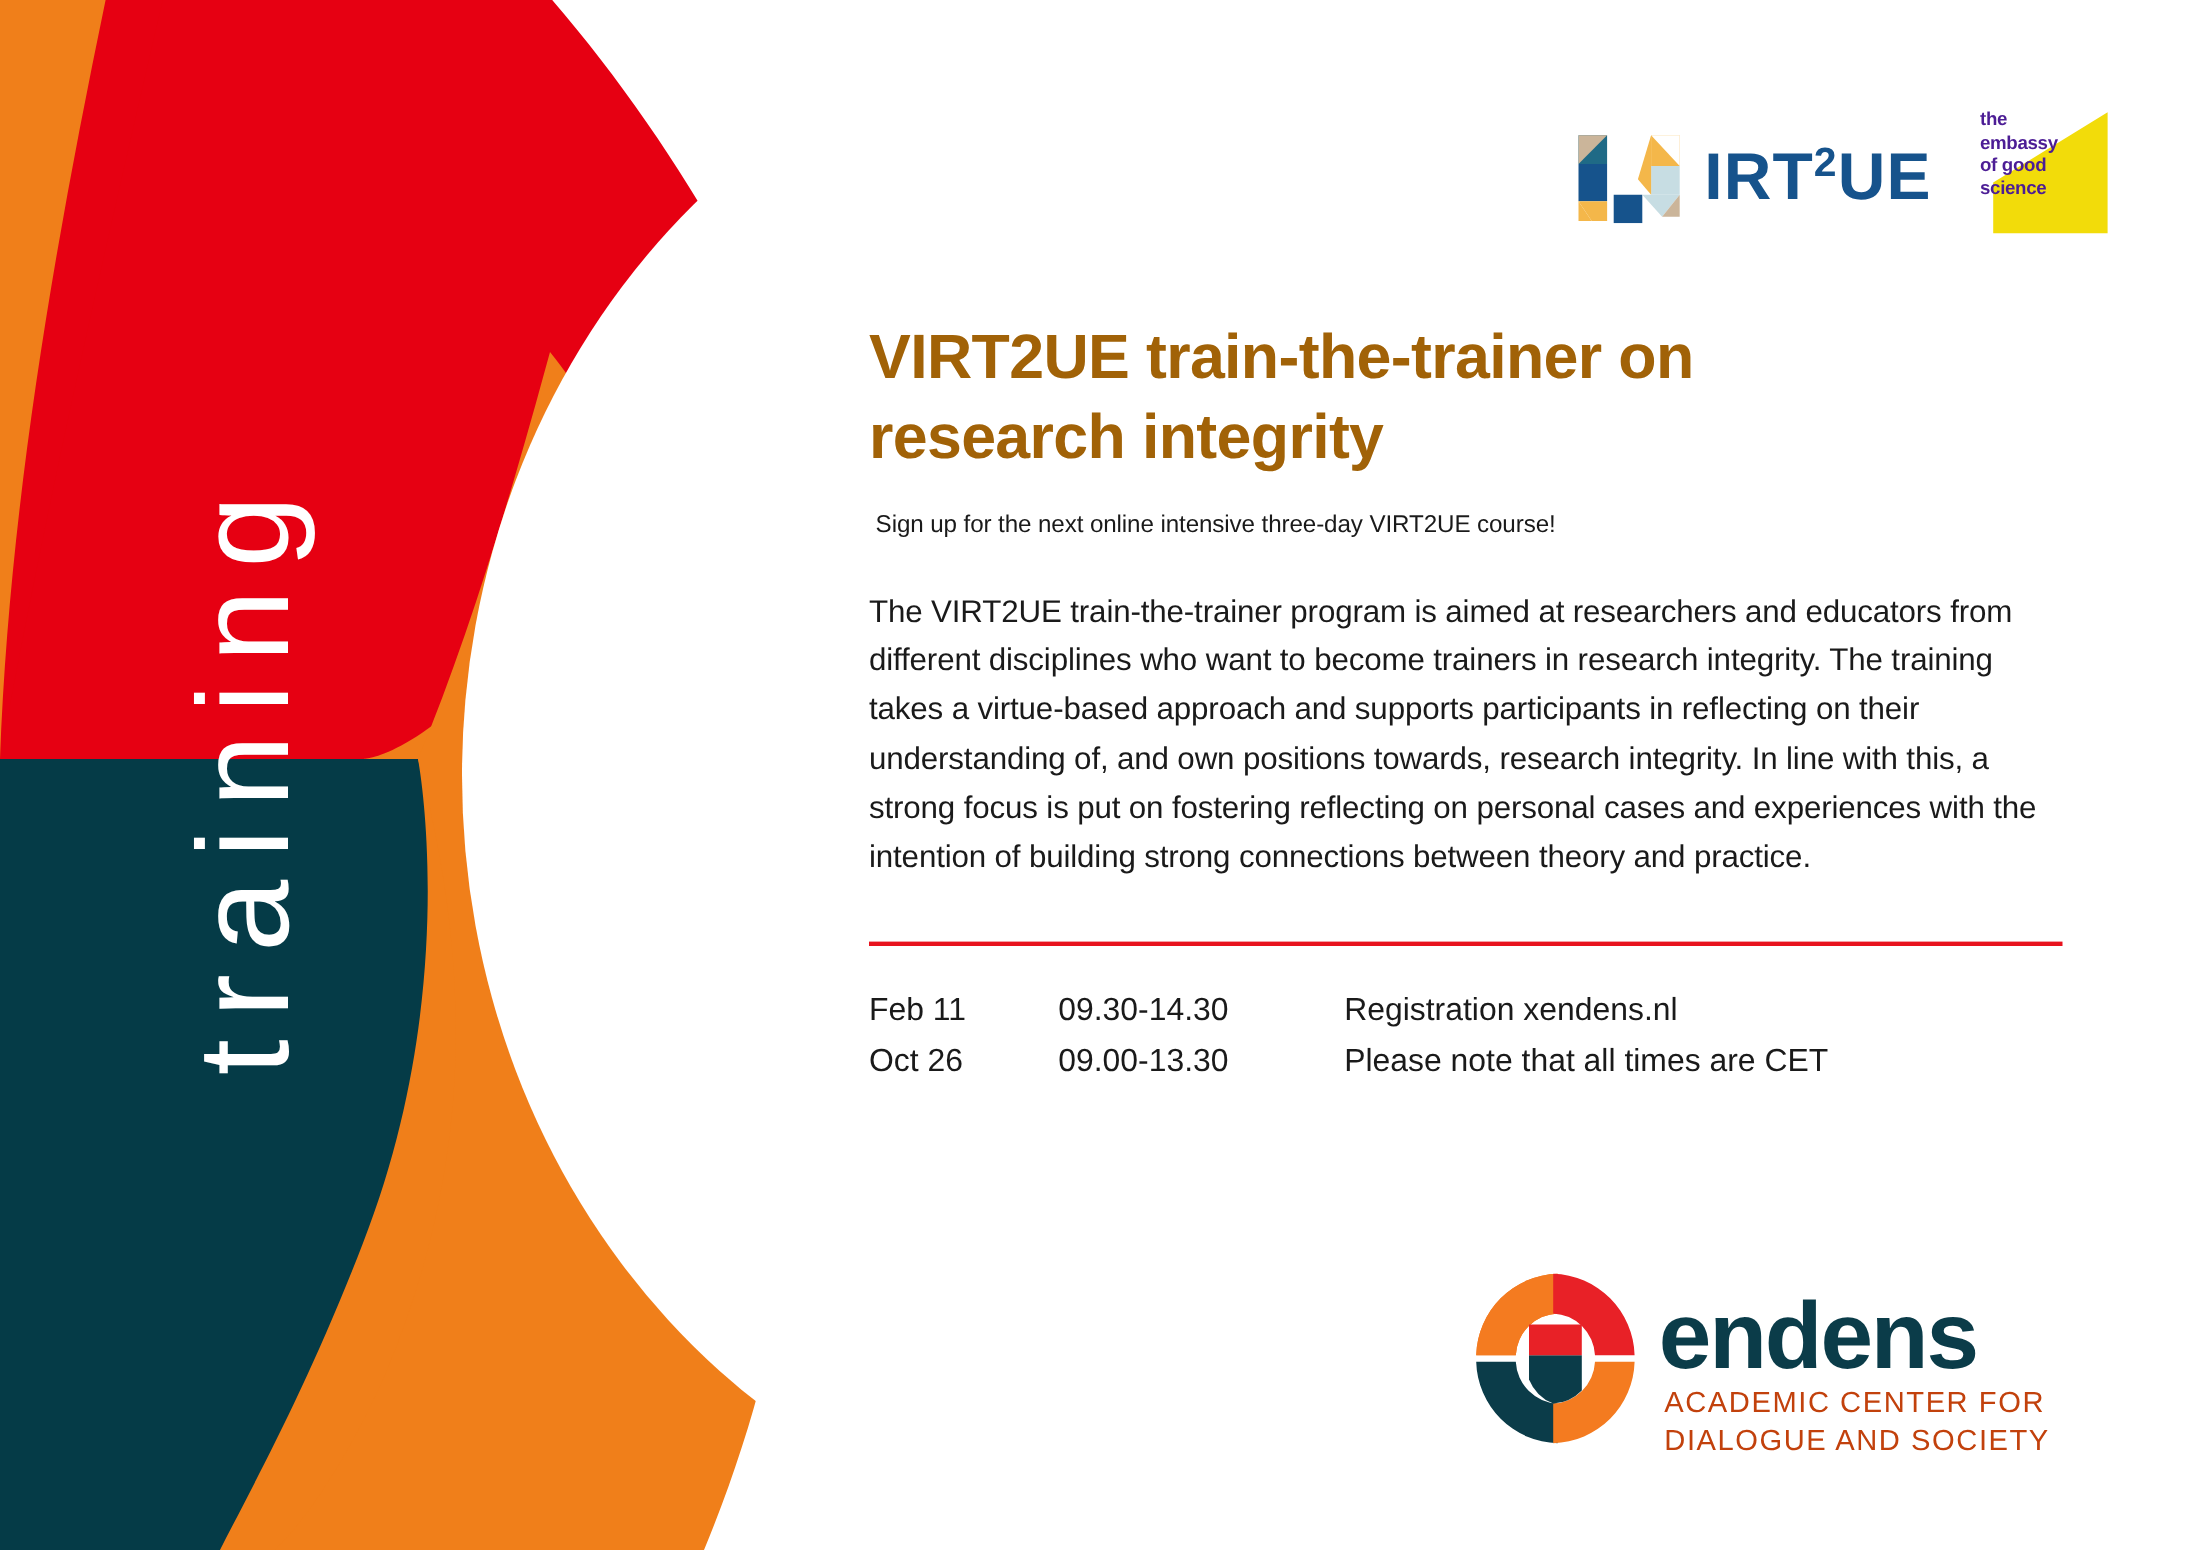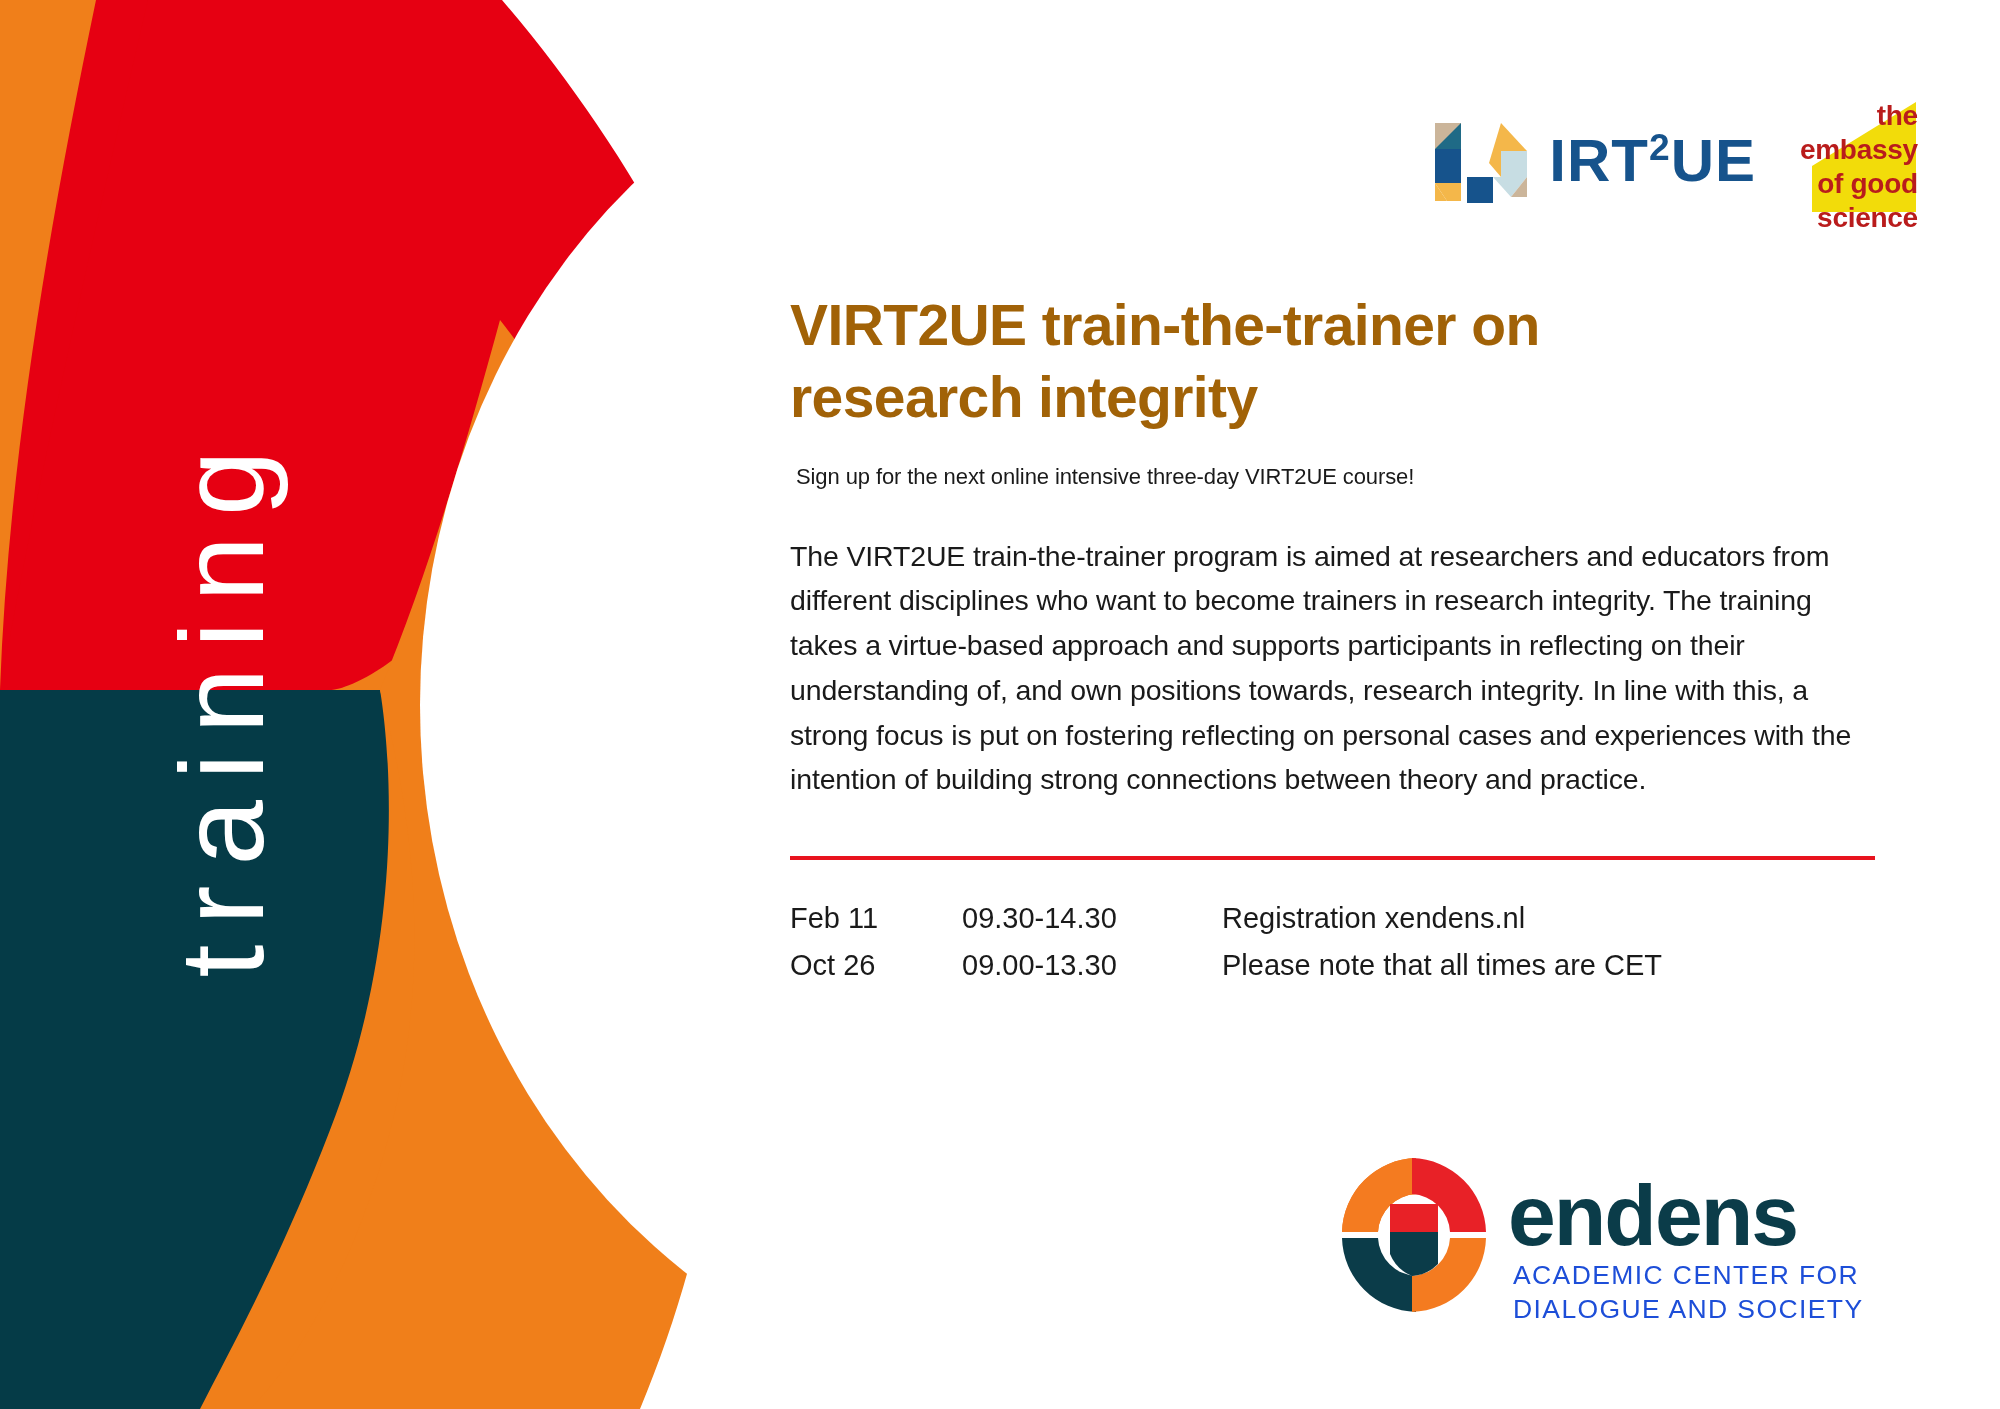--- a/index.html
+++ b/index.html
@@ -87,26 +87,25 @@
     position: relative;
     width: 140px;
     height: 122px;
   }
   .embassy-logo svg { position: absolute; left: 0; top: 0; }
   .embassy-text {
     position: absolute;
     left: 6px;
     top: 3px;
     font-family: "Liberation Sans", sans-serif;
-    font-size: 28px;
-    font-weight: 700;
-    color: #b91c1c;
+    font-size: 17px;
+    font-weight: 700;
+    color: #4c1d95;
     line-height: 1.22;
     letter-spacing: -0.3px;
-    text-align: right;
   }
 
   
   .content {
     position: absolute;
     left: 790px;
     top: 290px;
     width: 1090px;
   }
   .title {
@@ -189,21 +188,21 @@
     font-size: 86px;
     font-weight: 700;
     color: #0B3C49;
     line-height: 0.95;
     letter-spacing: -2px;
   }
   .xendens-tag {
     font-family: "Liberation Sans", sans-serif;
     font-size: 26.5px;
     font-weight: 400;
-    color: #1d4ed8;
+    color: #c2410c;
     line-height: 1.26;
     letter-spacing: 1.4px;
     margin-top: 3px;
     margin-left: 5px;
   }
 </style>
 </head>
 <body>
 
 <div class="poster">

